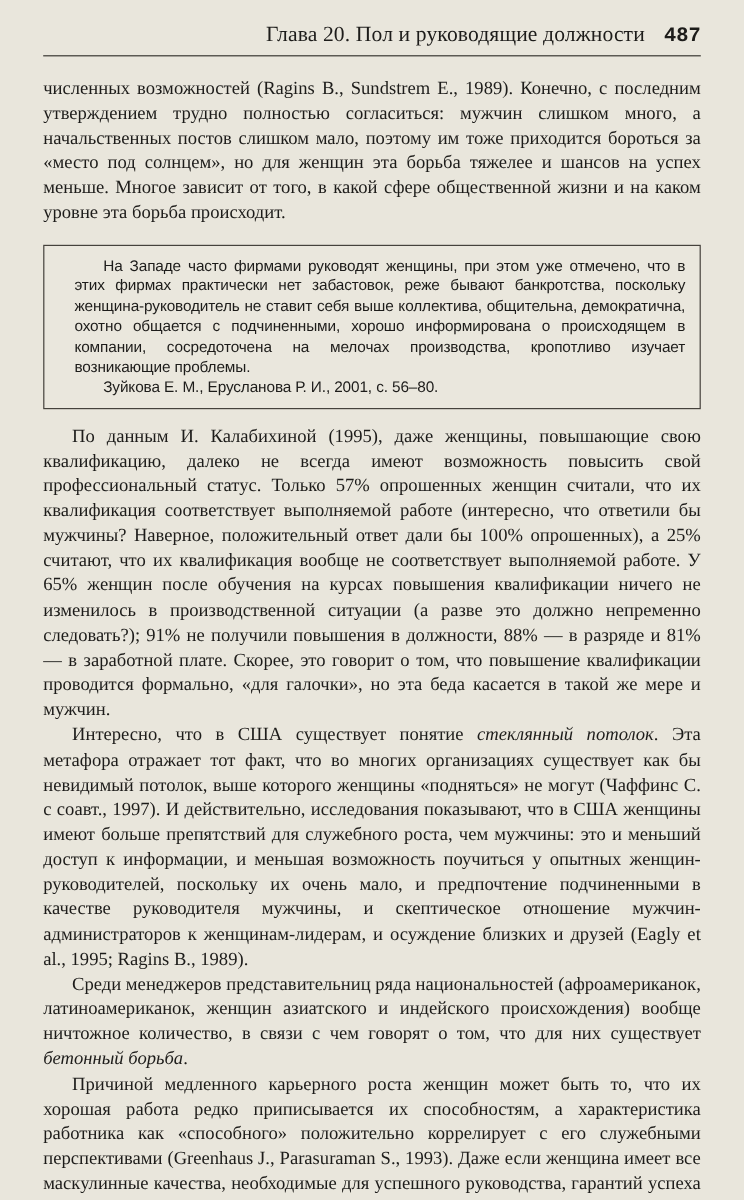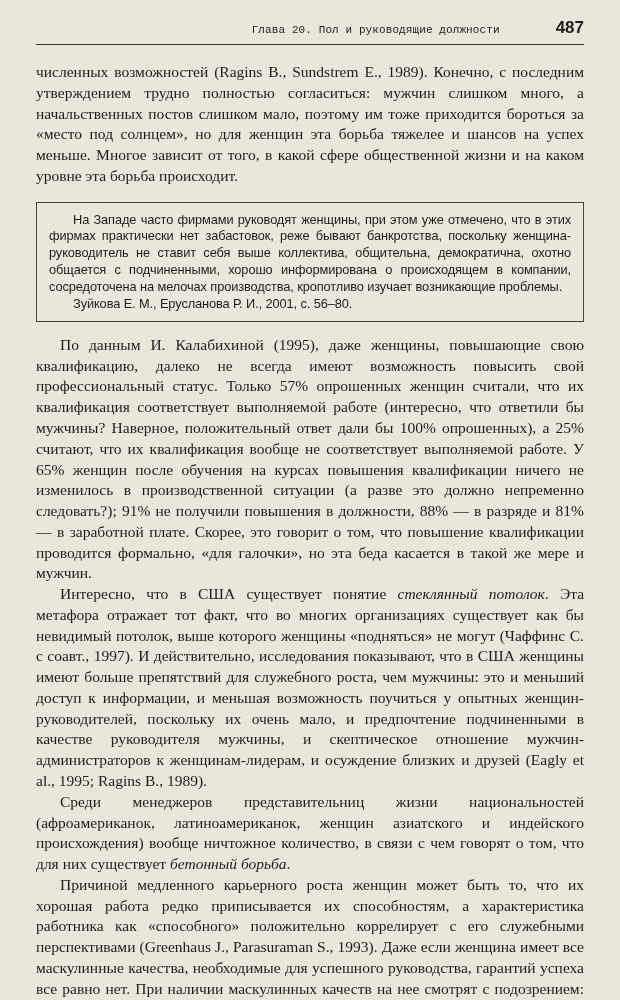--- a/index.html
+++ b/index.html
@@ -15,46 +15,45 @@
   }
   .page-header {
     display: flex;
     justify-content: flex-end;
     align-items: baseline;
     gap: 16px;
     border-bottom: 1.5px solid #3a3833;
     padding-bottom: 6px;
   }
   .running-title {
-    font-family: Liberation Mono, monospace;
-    font-size: 11px;
+    font-family: Liberation Serif, serif;
+    font-size: 18px;
     letter-spacing: 0.1px;
   }
   .page-number {
-    font-family: Liberation Sans, sans-serif;
+    font-family: Liberation Mono, monospace;
     font-size: 17px;
     font-weight: bold;
-    margin-left: 40px;
   }
   .body-text {
     margin-top: 17px;
     font-size: 15.5px;
     line-height: 1.34;
     text-align: justify;
   }
   .body-text p {
     margin: 0;
     text-indent: 24px;
   }
   .body-text p.no-indent { text-indent: 0; }
   .quote-box {
     border: 1px solid #45423c;
     background: #eae7dd;
     margin: 15px 0 13px 0;
-    padding: 9px 12px 8px 12px;
+    padding: 9px 12px 8px 25px;
     font-family: "Liberation Sans", sans-serif;
     font-size: 12.8px;
     line-height: 1.32;
     letter-spacing: -0.1px;
     text-align: justify;
   }
   .quote-text { margin: 0; text-indent: 0; }
   .quote-attribution {
     margin: 2px 0 0 0;
     text-indent: 28px;
@@ -75,17 +74,17 @@
 
   <aside class="quote-box">
     <p class="quote-text">На Западе часто фирмами руководят женщины, при этом уже отмечено, что в этих фирмах практически нет забастовок, реже бывают банкротства, поскольку женщина-руководитель не ставит себя выше коллектива, общительна, демократична, охотно общается с подчиненными, хорошо информирована о происходящем в компании, сосредоточена на мелочах производства, кропотливо изучает возникающие проблемы.</p>
     <p class="quote-attribution">Зуйкова Е. М., Ерусланова Р. И., 2001, с. 56–80.</p>
   </aside>
 
   <p>По данным И. Калабихиной (1995), даже женщины, повышающие свою квалификацию, далеко не всегда имеют возможность повысить свой профессиональный статус. Только 57% опрошенных женщин считали, что их квалификация соответствует выполняемой работе (интересно, что ответили бы мужчины? Наверное, положительный ответ дали бы 100% опрошенных), а 25% считают, что их квалификация вообще не соответствует выполняемой работе. У 65% женщин после обучения на курсах повышения квалификации ничего не изменилось в производственной ситуации (а разве это должно непременно следовать?); 91% не получили повышения в должности, 88% — в разряде и 81% — в заработной плате. Скорее, это говорит о том, что повышение квалификации проводится формально, «для галочки», но эта беда касается в такой же мере и мужчин.</p>
 
   <p><span>Интересно, что в США существует понятие </span><span class="term">стеклянный потолок</span><span>. Эта метафора отражает тот факт, что во многих организациях существует как бы невидимый потолок, выше которого женщины «подняться» не могут (Чаффинс С. с соавт., 1997). И действительно, исследования показывают, что в США женщины имеют больше препятствий для служебного роста, чем мужчины: это и меньший доступ к информации, и меньшая возможность поучиться у опытных женщин-руководителей, поскольку их очень мало, и предпочтение подчиненными в качестве руководителя мужчины, и скептическое отношение мужчин-администраторов к женщинам-лидерам, и осуждение близких и друзей (Eagly et al., 1995; Ragins B., 1989).</span></p>
 
-  <p><span>Среди менеджеров представительниц жизни национальностей (афроамериканок, латиноамериканок, женщин азиатского и индейского происхождения) вообще ничтожное количество, в связи с чем говорят о том, что для них существует </span><span class="term">бетонный борьба</span><span>.</span></p>
+  <p><span>Среди менеджеров представительниц ряда национальностей (афроамериканок, латиноамериканок, женщин азиатского и индейского происхождения) вообще ничтожное количество, в связи с чем говорят о том, что для них существует </span><span class="term">бетонный борьба</span><span>.</span></p>
 
   <p>Причиной медленного карьерного роста женщин может быть то, что их хорошая работа редко приписывается их способностям, а характеристика работника как «способного» положительно коррелирует с его служебными перспективами (Greenhaus J., Parasuraman S., 1993). Даже если женщина имеет все маскулинные качества, необходимые для успешного руководства, гарантий успеха все равно нет. При наличии маскулинных качеств на нее смотрят с подозрением: почему она не</p>
 
 </main>
 
 </body></html>

